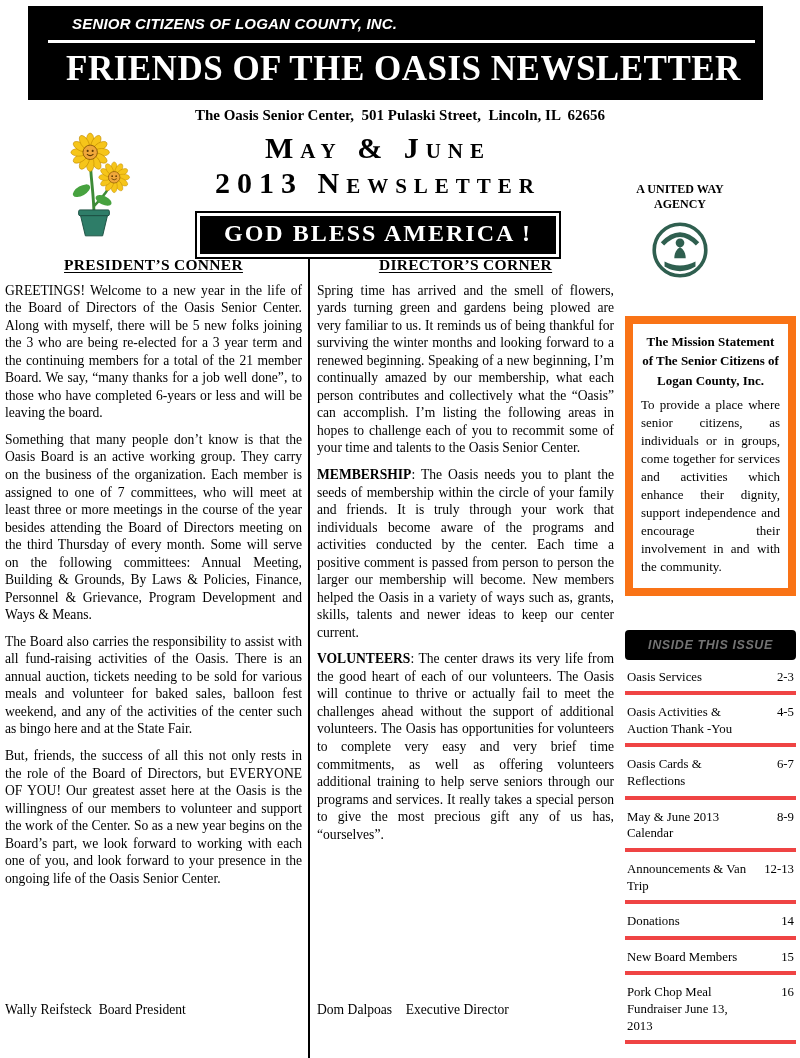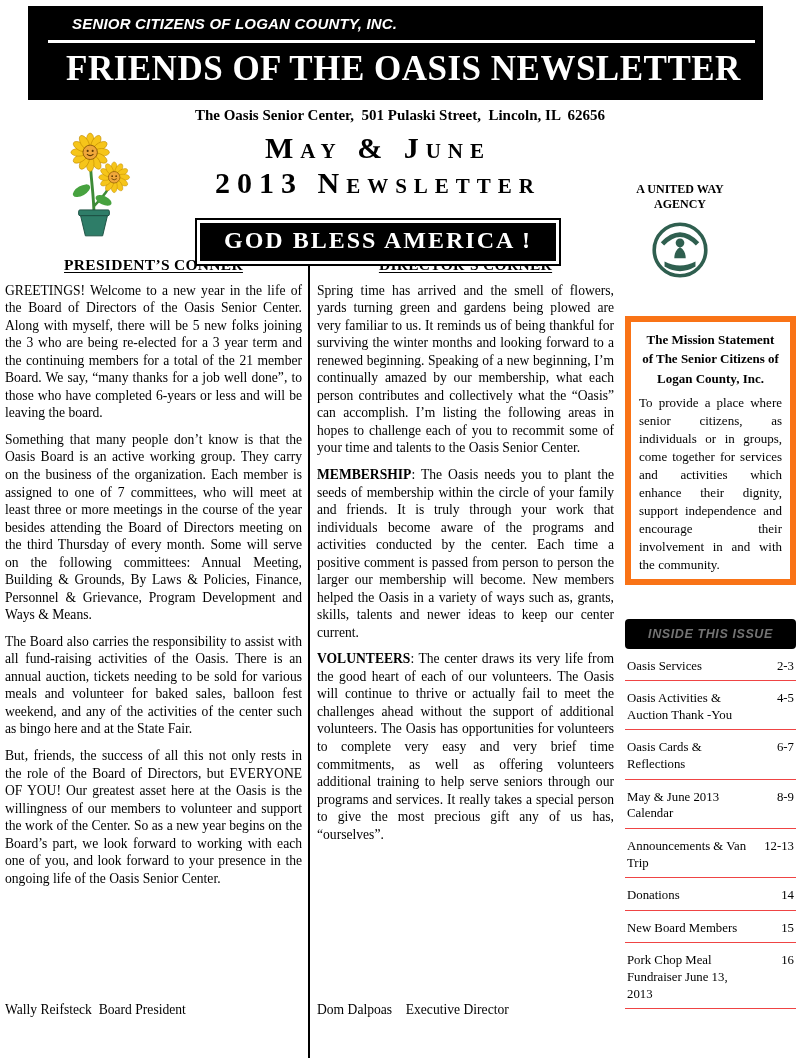--- a/index.html
+++ b/index.html
@@ -24,21 +24,21 @@
 
   
   .issue-band { position:relative; height:122px; margin-top:2px; }
   .sunflower { position:absolute; left:46px; top:0; }
   .issue-center { position:absolute; left:168px; top:4px; width:420px; text-align:center; }
   .issue-line {
     font-variant:small-caps; font-weight:700; font-size:30px;
     letter-spacing:7px; line-height:1.18;
   }
   .god-box {
-    display:inline-block; margin-top:20px; background:#000; color:#fff;
+    display:inline-block; margin-top:13px; background:#000; color:#fff;
     border:3px solid #fff; box-shadow:0 0 0 2px #000;
     font-size:24px; font-weight:700; letter-spacing:2px; padding:4px 24px 7px;
   }
   .uw { position:absolute; right:50px; top:56px; width:140px; text-align:center;
         font-weight:700; font-size:12px; line-height:1.3; }
   .uw svg { margin-top:3px; }
 
   
   .columns { display:flex; margin:4px 4px 0 5px; height:806px; align-items:stretch; }
   .col-left  { width:297px; display:flex; flex-direction:column;justify-content:flex-end; }
@@ -47,34 +47,34 @@
   .col-right { flex:1; padding-left:10px; }
 
   .col-head {
     text-align:center; font-size:15.5px; font-weight:700; margin:4px 0 8px;
     text-decoration:underline; text-underline-offset:2px; letter-spacing:.3px;
   }
   .body-para { font-size:13.6px; line-height:1.29; text-align:justify; margin:0 0 9px; }
   .sig { margin-top:auto; padding-bottom:40px; font-size:13.6px; white-space:pre-wrap; }
 
   
-  .mission-box { margin-top:64px; border:6px solid #f97316; padding:8px 8px 5px; }
+  .mission-box { margin-top:64px; border:8px solid #f97316; padding:8px 8px 12px; }
   .mission-title div { text-align:center; font-weight:700; font-size:13px; line-height:1.5; }
   .mission-body { font-size:13px; line-height:1.38; text-align:justify; margin:6px 0 0; }
 
   
   .inside { margin-top:34px; }
   .inside-header {
     background:#000; color:#737373; font-family:"Liberation Sans", sans-serif;
     font-weight:700; font-size:12.5px; letter-spacing:.6px; text-align:center;
     padding:8px 0; border-radius:4px;font-style:italic;
   }
   .toc-row {
     display:flex; justify-content:space-between; align-items:flex-start;
-    border-bottom:1px solid #ef4444; padding:9px 2px 6px; font-size:12.8px; line-height:1.3;
+    border-bottom:4px solid #ef4444; padding:9px 2px 6px; font-size:12.8px; line-height:1.3;
   }
   .toc-label { max-width:125px; }
   .toc-pages { white-space:nowrap; }
 </style>
 </head>
 <body>
 
 <div class="page">
 
   <header class="masthead">

